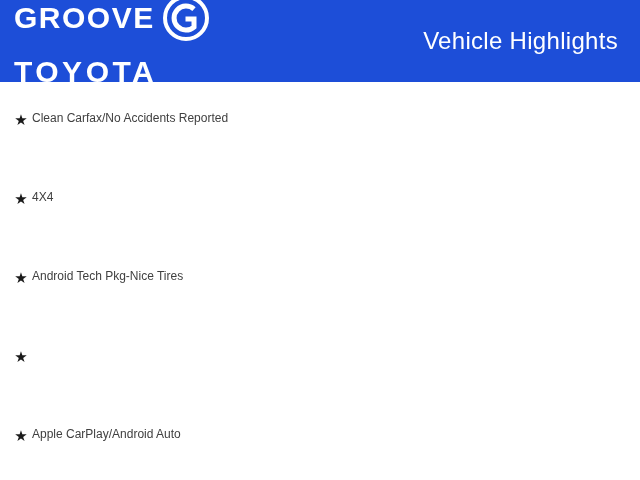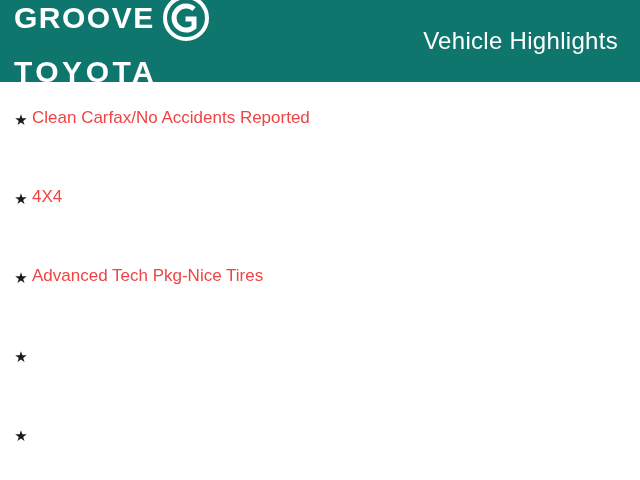--- a/index.html
+++ b/index.html
@@ -17,21 +17,21 @@
     position: relative;
     width: 640px;
     height: 480px;
     background: #ffffff;
   }
   
   .header {
     position: relative;
     width: 640px;
     height: 82px;
-    background: #0f766e;
+    background: #1d4ed8;
     display: flex;
     align-items: center;
     justify-content: space-between;
     box-sizing: border-box;
     padding: 0 22px 0 14px;
   }
   .brand {
     display: flex;
     flex-direction: column;
     justify-content: center;
@@ -87,22 +87,22 @@
   .hl-star {
     width: 22px;
     flex: 0 0 auto;
     color: #1a1a1a;
     font-size: 15px;
     line-height: 20px;
     text-align: center;
     padding-top: 2px;
   }
   .hl-text {
-    color: #ef4444;
-    font-size: 17px;
+    color: #404040;
+    font-size: 12px;
     line-height: 20px;
     font-family: "Liberation Sans", sans-serif;
     white-space: nowrap;
   }
 </style>
 </head>
 <body>
 
 <div class="page">
 
@@ -131,25 +131,26 @@
       <span class="hl-text">Clean Carfax/No Accidents Reported</span>
     </div>
 
     <div class="hl-item">
       <span class="hl-star">★</span>
       <span class="hl-text">4X4</span>
     </div>
 
     <div class="hl-item">
       <span class="hl-star">★</span>
-      <span class="hl-text">Advanced Tech Pkg-Nice Tires</span>
+      <span class="hl-text">Android Tech Pkg-Nice Tires</span>
     </div>
 
     <div class="hl-item">
       <span class="hl-star">★</span>
     </div>
 
     <div class="hl-item">
       <span class="hl-star">★</span>
+      <span class="hl-text">Apple CarPlay/Android Auto</span>
     </div>
 
   </div>
 </div>
 
 </body></html>

